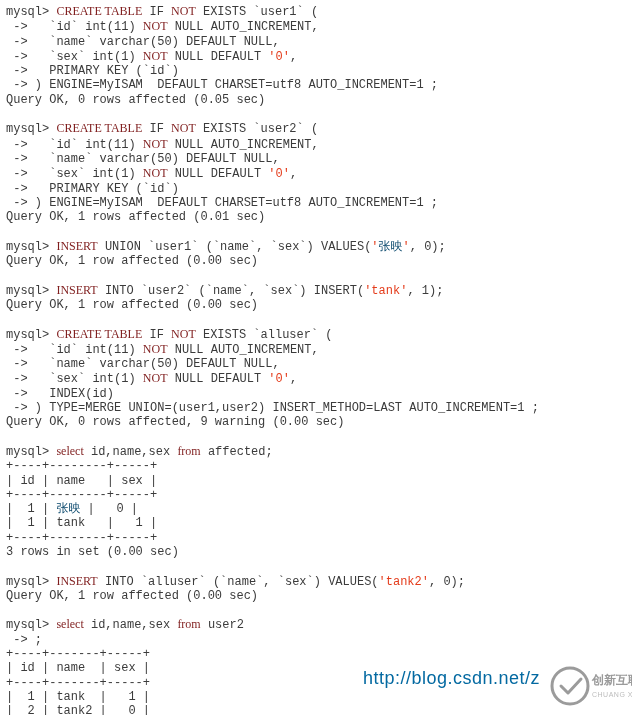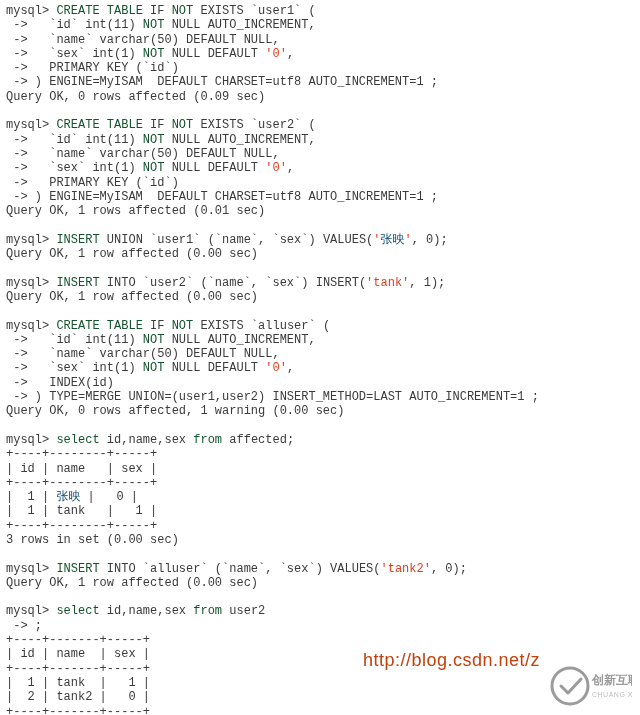--- a/index.html
+++ b/index.html
@@ -16,30 +16,30 @@
   pre.terminal {
     margin: 0;
     padding: 4px 6px 4px 6px;
     font-family: Consolas, Menlo, "Courier New", monospace;
     font-size: 12px;
     line-height: 14.3px;
     color: #3b3b3b;
     white-space: pre;
     tab-size: 4;
   }
-  .keyword { color: #14532d; }
+  .keyword { color: #7f1d1d; font-family: Liberation Serif, serif; }
   .str { color: #e43b1a; }
   .cn { color: #0c4a6e; }
   .watermark-text {
     position: absolute;
     right: 100px;
-    bottom: 44px;
+    bottom: 26px;
     font-family: "Helvetica Neue", Arial, sans-serif;
     font-size: 18px;
-    color: #c2410c;
+    color: #0369a1;
     letter-spacing: 0.5px;
     pointer-events: none;
     user-select: none;
   }
   .logo {
     position: absolute;
     right: 8px;
     bottom: 8px;
     width: 82px;
     height: 42px;
@@ -49,21 +49,21 @@
 </style>
 </head>
 <body>
 
 <pre class="terminal" id="terminal"><span><span>mysql&gt; </span><span class="keyword">CREATE TABLE</span><span> IF </span><span class="keyword">NOT</span><span> EXISTS `user1` (</span></span>
 <span><span> -&gt;   `id` int(11) </span><span class="keyword">NOT</span><span> NULL AUTO_INCREMENT,</span></span>
 <span><span> -&gt;   `name` varchar(50) DEFAULT NULL,</span></span>
 <span><span> -&gt;   `sex` int(1) </span><span class="keyword">NOT</span><span> NULL DEFAULT </span><span class="str">'0'</span><span>,</span></span>
 <span><span> -&gt;   PRIMARY KEY (`id`)</span></span>
 <span><span> -&gt; ) ENGINE=MyISAM  DEFAULT CHARSET=utf8 AUTO_INCREMENT=1 ;</span></span>
-<span><span>Query OK, 0 rows affected (0.09 sec)</span></span>
+<span><span>Query OK, 0 rows affected (0.05 sec)</span></span>
 <span><span></span></span>
 <span><span>mysql&gt; </span><span class="keyword">CREATE TABLE</span><span> IF </span><span class="keyword">NOT</span><span> EXISTS `user2` (</span></span>
 <span><span> -&gt;   `id` int(11) </span><span class="keyword">NOT</span><span> NULL AUTO_INCREMENT,</span></span>
 <span><span> -&gt;   `name` varchar(50) DEFAULT NULL,</span></span>
 <span><span> -&gt;   `sex` int(1) </span><span class="keyword">NOT</span><span> NULL DEFAULT </span><span class="str">'0'</span><span>,</span></span>
 <span><span> -&gt;   PRIMARY KEY (`id`)</span></span>
 <span><span> -&gt; ) ENGINE=MyISAM  DEFAULT CHARSET=utf8 AUTO_INCREMENT=1 ;</span></span>
 <span><span>Query OK, 1 rows affected (0.01 sec)</span></span>
 <span><span></span></span>
 <span><span>mysql&gt; </span><span class="keyword">INSERT</span><span> UNION `user1` (`name`, `sex`) VALUES(</span><span class="str">'</span><span class="cn">张映</span><span class="str">'</span><span>, 0);</span></span>
@@ -71,21 +71,21 @@
 <span><span></span></span>
 <span><span>mysql&gt; </span><span class="keyword">INSERT</span><span> INTO `user2` (`name`, `sex`) INSERT(</span><span class="str">'tank'</span><span>, 1);</span></span>
 <span><span>Query OK, 1 row affected (0.00 sec)</span></span>
 <span><span></span></span>
 <span><span>mysql&gt; </span><span class="keyword">CREATE TABLE</span><span> IF </span><span class="keyword">NOT</span><span> EXISTS `alluser` (</span></span>
 <span><span> -&gt;   `id` int(11) </span><span class="keyword">NOT</span><span> NULL AUTO_INCREMENT,</span></span>
 <span><span> -&gt;   `name` varchar(50) DEFAULT NULL,</span></span>
 <span><span> -&gt;   `sex` int(1) </span><span class="keyword">NOT</span><span> NULL DEFAULT </span><span class="str">'0'</span><span>,</span></span>
 <span><span> -&gt;   INDEX(id)</span></span>
 <span><span> -&gt; ) TYPE=MERGE UNION=(user1,user2) INSERT_METHOD=LAST AUTO_INCREMENT=1 ;</span></span>
-<span><span>Query OK, 0 rows affected, 1 warning (0.00 sec)</span></span>
+<span><span>Query OK, 0 rows affected, 9 warning (0.00 sec)</span></span>
 <span><span></span></span>
 <span><span>mysql&gt; </span><span class="keyword">select</span><span> id,name,sex </span><span class="keyword">from</span><span> affected;</span></span>
 <span><span>+----+--------+-----+</span></span>
 <span><span>| id | name   | sex |</span></span>
 <span><span>+----+--------+-----+</span></span>
 <span><span>|  1 | </span><span class="cn">张映</span><span> |   0 |</span></span>
 <span><span>|  1 | tank   |   1 |</span></span>
 <span><span>+----+--------+-----+</span></span>
 <span><span>3 rows in set (0.00 sec)</span></span>
 <span><span></span></span>

